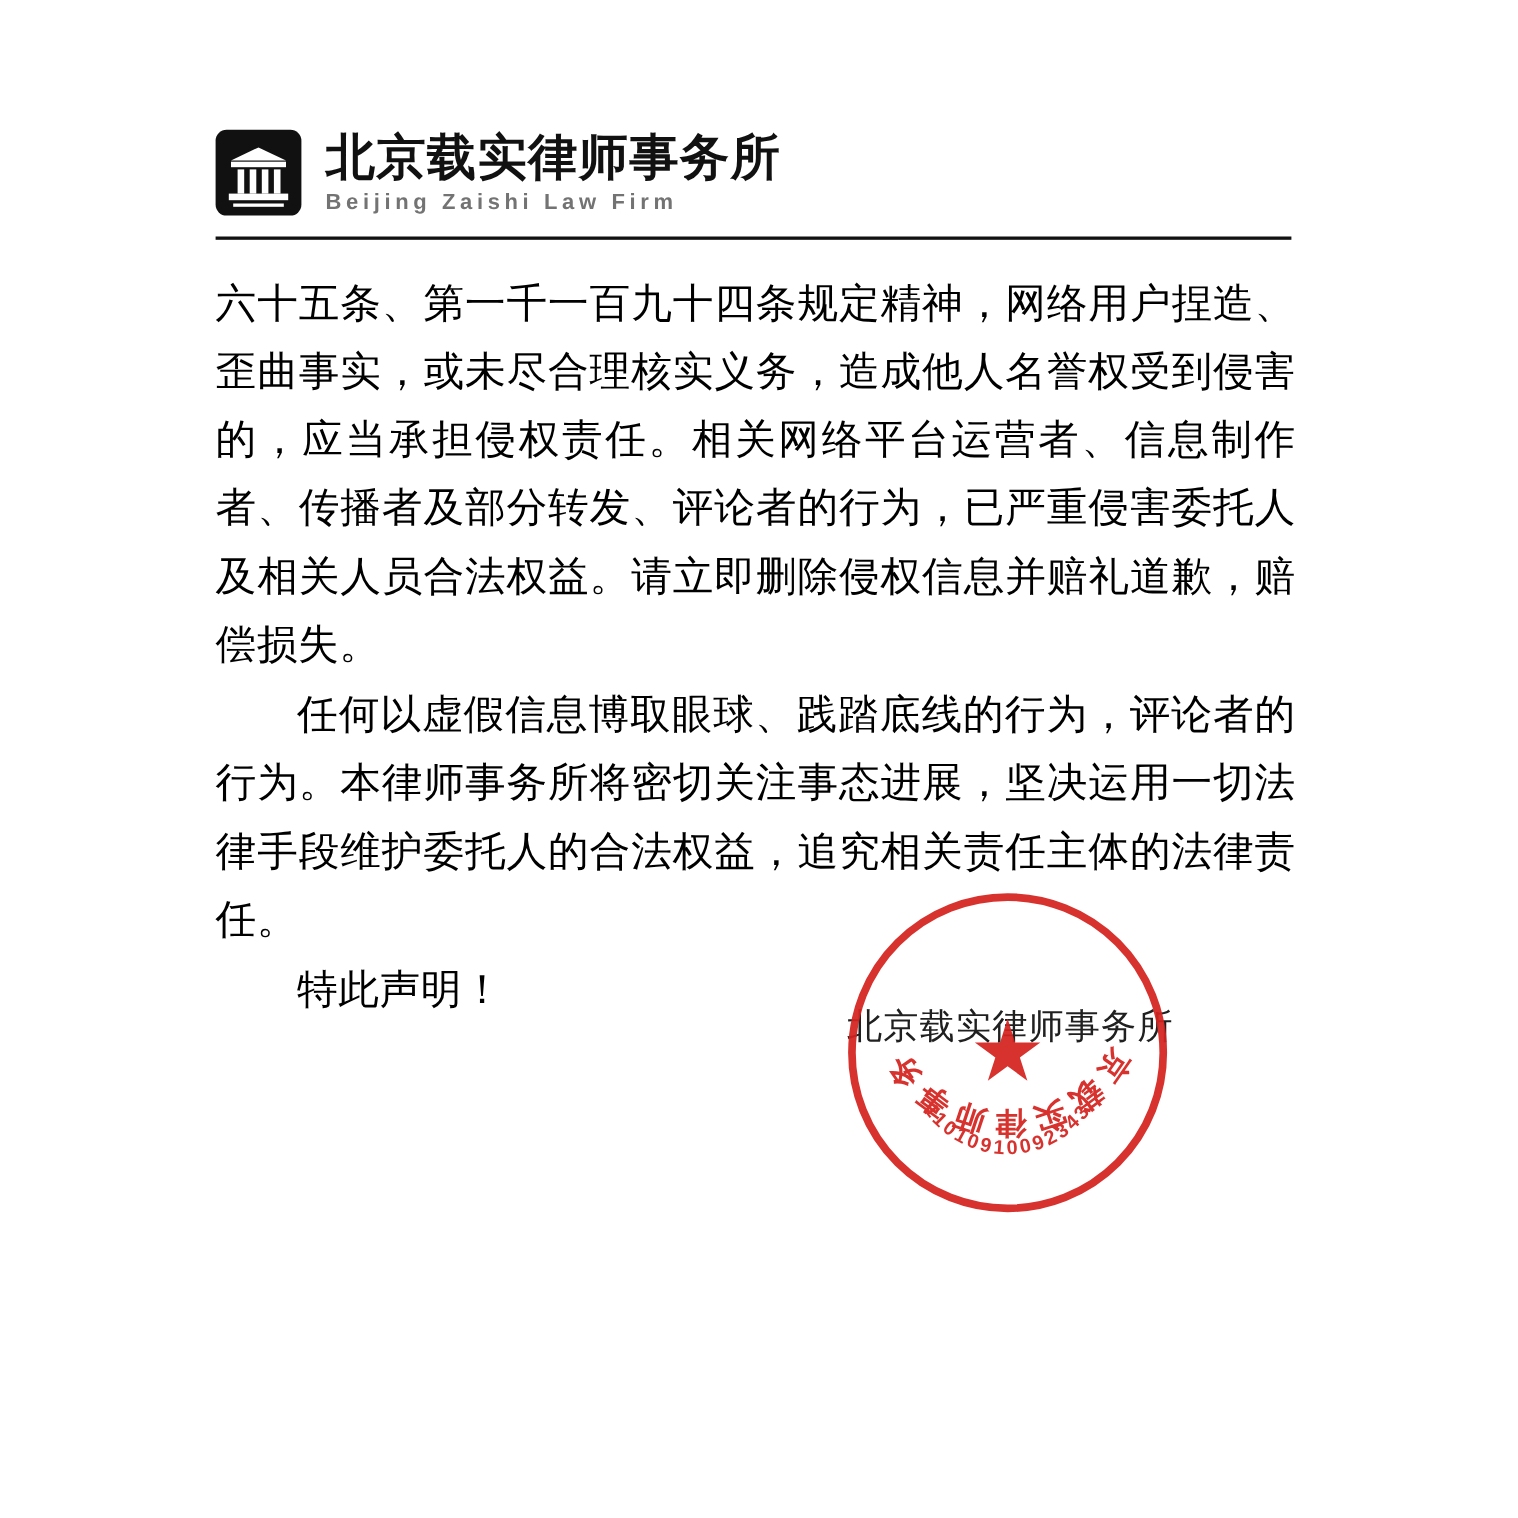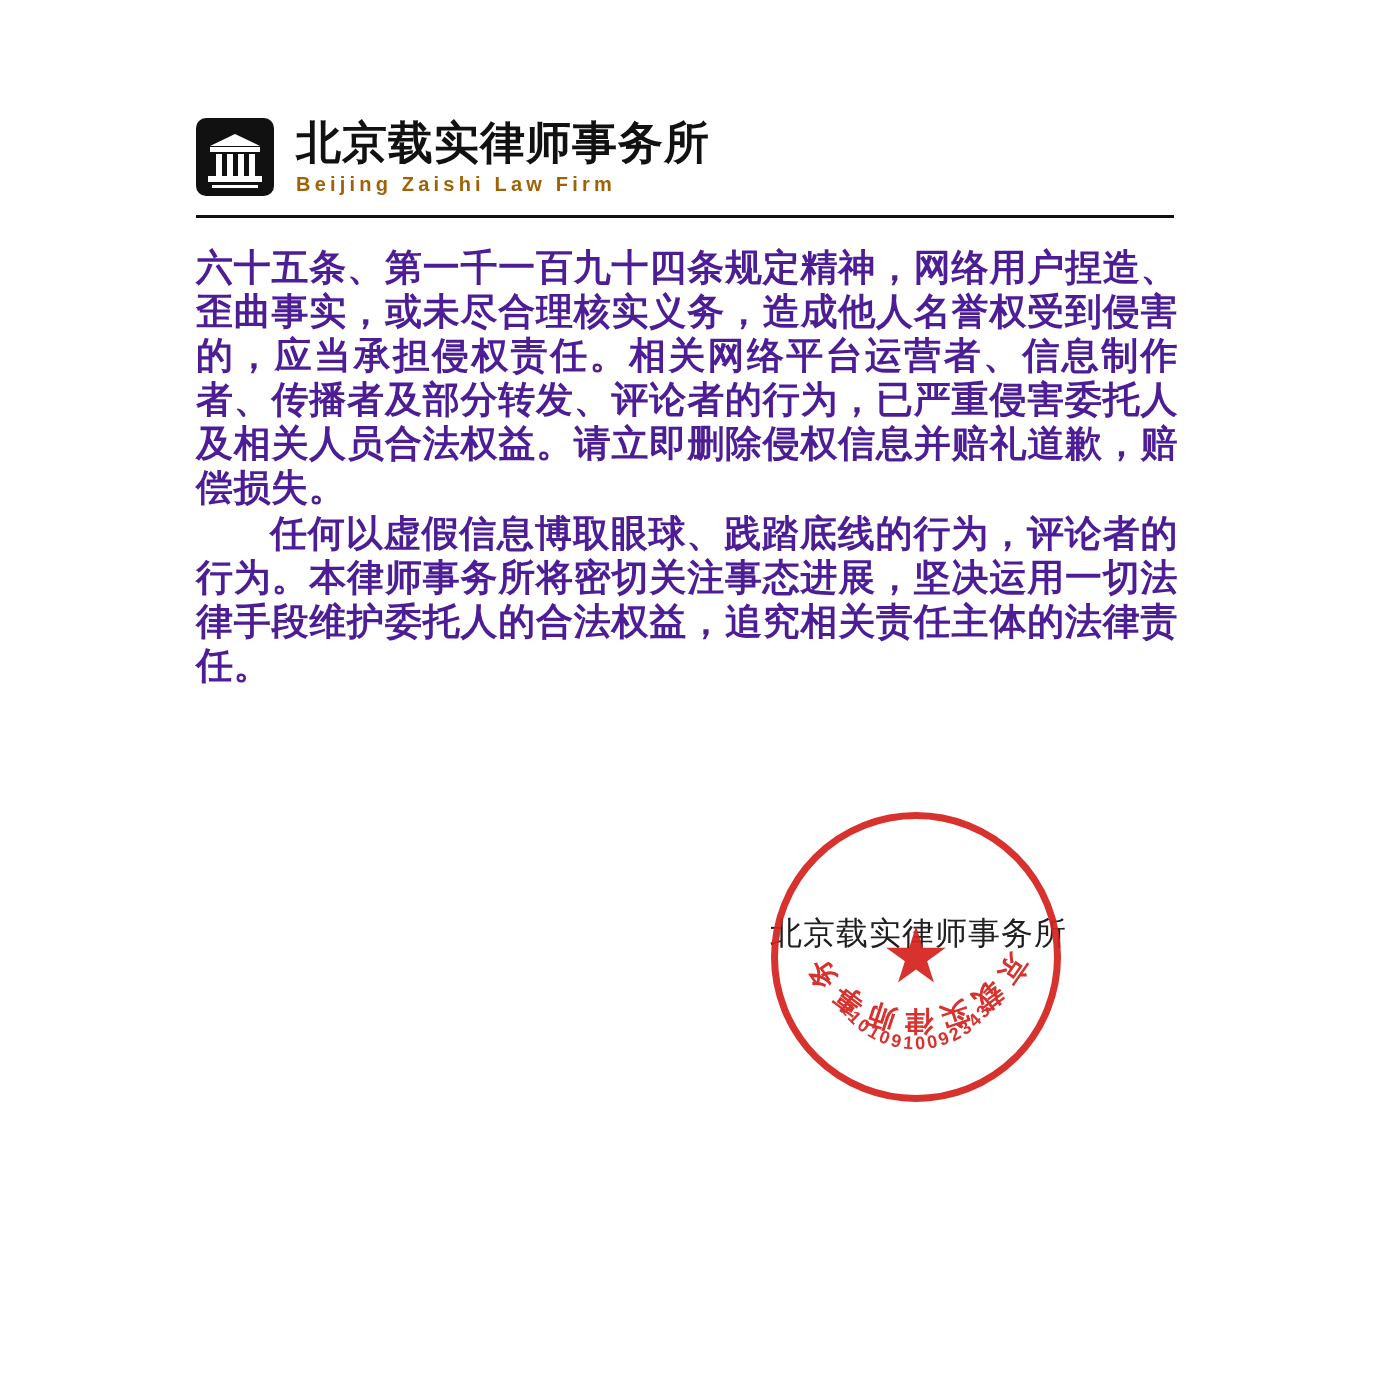--- a/index.html
+++ b/index.html
@@ -104,21 +104,21 @@
     letter-spacing: 1px;
     color: #111111;
     white-space: nowrap;
   }
   .firm-en {
     margin-top: 9px;
     font-family: "Liberation Sans", "DejaVu Sans", sans-serif;
     font-weight: bold;
     font-size: 20px;
     letter-spacing: 4.2px;
-    color: #a16207;
+    color: #737373;
     white-space: nowrap;
   }
 
   .rule {
     position: absolute;
     left: 196px;
     top: 215px;
     width: 978px;
     height: 3px;
     background: #111111;
@@ -127,27 +127,26 @@
   
   .body-copy {
     position: absolute;
     left: 196px;
     top: 246px;
     width: 982px;
   }
   .para {
     font-family: "Liberation Serif", "DejaVu Serif", serif;
     font-size: 37px;
-    line-height: 44px;
-    color: #4c1d95;
+    line-height: 62px;
+    color: #000000;
     text-align: justify;
     text-justify: inter-character;
     letter-spacing: 0.5px;
     margin: 0;
-    font-weight: bold;
   }
   .para + .para { margin-top: 2px; }
   .indent { text-indent: 74px; }
 
   
   .sign-block {
     position: absolute;
     left: 770px;
     top: 905px;
     width: 330px;
@@ -216,20 +215,21 @@
       <div class="firm-cn">北京载实律师事务所</div>
       <div class="firm-en">Beijing Zaishi Law Firm</div>
     </div>
   </div>
 
   <div class="rule"></div>
 
   <div class="body-copy">
     <p class="para">六十五条、第一千一百九十四条规定精神，网络用户捏造、歪曲事实，或未尽合理核实义务，造成他人名誉权受到侵害的，应当承担侵权责任。相关网络平台运营者、信息制作者、传播者及部分转发、评论者的行为，已严重侵害委托人及相关人员合法权益。请立即删除侵权信息并赔礼道歉，赔偿损失。</p>
     <p class="para indent">任何以虚假信息博取眼球、践踏底线的行为，评论者的行为。本律师事务所将密切关注事态进展，坚决运用一切法律手段维护委托人的合法权益，追究相关责任主体的法律责任。</p>
+    <p class="para indent">特此声明！</p>
   </div>
 
   <div class="sign-block">
     <div class="sign-line">北京载实律师事务所</div>
   </div>
 
   <div class="stamp">
     <div class="star"></div>
     <svg class="stamp-arc-text" viewBox="0 0 290 290">
       <defs>

